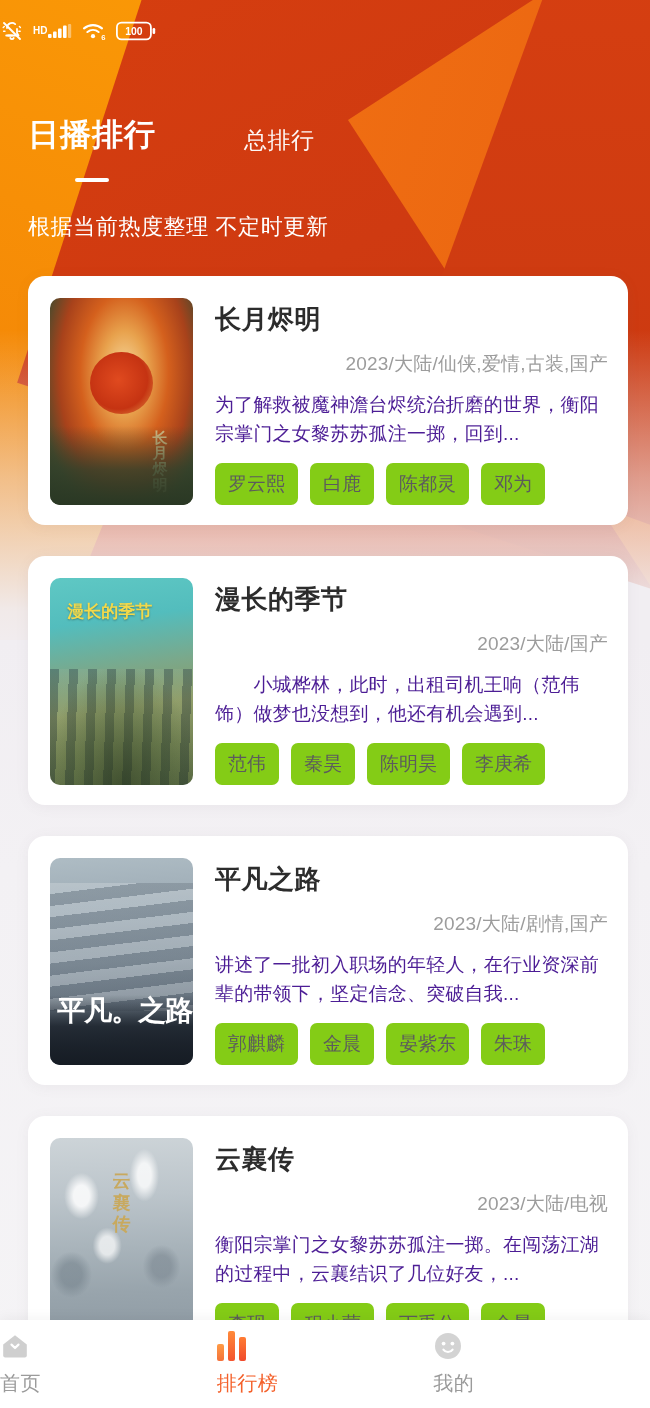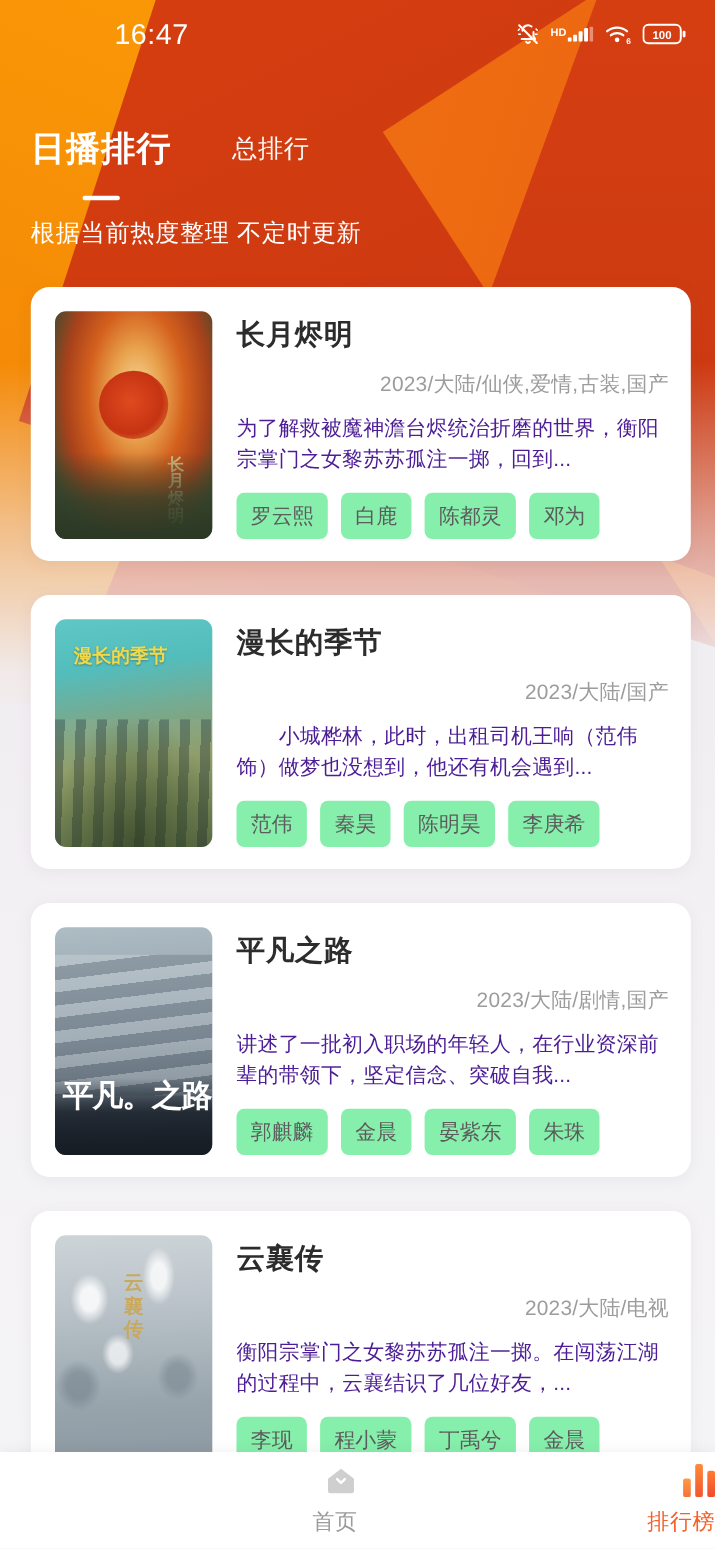--- a/index.html
+++ b/index.html
@@ -53,30 +53,30 @@
   }
   .sb-time { font-size:26px; font-weight:500; letter-spacing:.5px; padding-left:104px; }
   .sb-icons { display:flex; align-items:center; gap:9px; }
   .sb-icons svg { display:block; }
   .hd-label { font-size:10px; font-weight:700; line-height:1; }
   .sig-group { display:flex; align-items:flex-end; gap:2px; }
   .sig-wrap { display:flex; flex-direction:row; align-items:center; gap:1px; }
 
   
   .header { position:relative; z-index:3; padding:52px 0 0 28px; color:#fff; }
-  .tabs { display:flex; align-items:center; gap:11px; }
+  .tabs { display:flex; align-items:flex-end; gap:44px; }
   .tab { position:relative; cursor:pointer; }
   .tab-label { display:block; color:#fff; }
   .tab.active .tab-label { font-size:31px; font-weight:700; letter-spacing:1px; }
   .tab.inactive .tab-label { font-size:23px; font-weight:500; letter-spacing:.5px; opacity:.96;margin-left:44px; }
   .tab-underline {
     position:absolute; left:50%; transform:translateX(-50%);
     bottom:-26px; width:34px; height:4px; border-radius:2px; background:#fff;
   }
-  .subtitle { margin-top:41px; font-size:22px; font-weight:400; letter-spacing:.6px; color:#fff; }
+  .subtitle { margin-top:56px; font-size:22px; font-weight:400; letter-spacing:.6px; color:#fff; }
 
   
   .list {
     position:relative; z-index:3; margin-top:34px;
     padding:0 22px 0 28px; display:flex; flex-direction:column; gap:31px;
   }
   .card {
     background:#fff; border-radius:17px; padding:22px 20px 20px 22px;
     display:flex; gap:22px; box-shadow:0 2px 14px rgba(120,100,120,0.07);
   }
@@ -87,21 +87,21 @@
   .pbody { flex:1; min-width:0; padding-top:4px; }
   .ptitle { font-size:26px; font-weight:700; color:#2c2c2c; letter-spacing:.5px; }
   .pmeta { margin-top:14px; font-size:19px; color:#9c9c9c; letter-spacing:.2px;text-align:right; }
   .pdesc {
     margin-top:14px; font-size:19px; line-height:1.52; color:#4c1d95;
     display:-webkit-box; -webkit-line-clamp:2; -webkit-box-orient:vertical;
     overflow:hidden; letter-spacing:.2px;
   }
   .tags { margin-top:14px; display:flex; flex-wrap:wrap; gap:12px; }
   .tag {
-    background:#86efac; color:#5c5c5c; font-size:19px;
+    background:#84cc16; color:#5c5c5c; font-size:19px;
     padding:8px 13px; border-radius:7px; white-space:nowrap;
   }
 
   
   .po1 { background:radial-gradient(ellipse at 52% 36%,#f7d9a0 0%,#e8a24d 22%,#d4601d 42%,#a8421b 62%,#4d4a2c 80%,#2c3a26 100%); }
   .po1::before {
     content:""; position:absolute; left:28%; top:26%; width:44%; height:30%;
     border-radius:50%; background:radial-gradient(circle at 45% 45%,#e04a1f 0%,#c53312 60%,rgba(160,50,20,0) 100%);
   }
   .po1::after {
@@ -140,21 +140,21 @@
   }
   .po4 .ptxt { position:absolute; left:50%; top:16%; transform:translateX(-50%); width:30px; color:#c8a95e; font-size:18px; font-weight:700; line-height:1.2; text-align:center; z-index:2; }
 
   
   .tabbar {
     position:absolute; left:0; bottom:0; width:650px; height:88px; z-index:6;
     background:#fff; display:flex; align-items:center;
     box-shadow:0 -2px 12px rgba(0,0,0,0.05);
   }
   .tabitem {
-    flex:1; display:flex; flex-direction:column; align-items:flex-end;
+    flex:1; display:flex; flex-direction:column; align-items:flex-start;
     justify-content:center; gap:9px; cursor:pointer;
   }
   .tabitem .ti-label { font-size:20px; color:#9b9b9b; letter-spacing:.5px; }
   .tabitem.active .ti-label { color:#f4602a; }
   .ti-icon { height:30px; display:flex; align-items:flex-end; }
   .barchart { display:flex; align-items:flex-end; gap:4px; height:30px; }
   .barchart i { width:7px; border-radius:2px; display:block; }
   .barchart i:nth-child(1) { height:17px; background:linear-gradient(180deg,#ff9b45,#f4713a); }
   .barchart i:nth-child(2) { height:30px; background:linear-gradient(180deg,#ff8a3a,#f4542f); }
   .barchart i:nth-child(3) { height:24px; background:linear-gradient(180deg,#ff7c33,#f04a2c); }
@@ -166,21 +166,20 @@
   <div class="bg-base"></div>
   <div class="band-a"></div>
   <div class="band-b"></div>
   <div class="band-c"></div>
   <div class="band-d"></div>
   <div class="bg-soft"></div>
   <div class="bg-page"></div>
 </div>
 
 <div class="statusbar">
-  <div class="sb-time">16:47</div>
   <div class="sb-icons">
 
     <span>
       <svg width="24" height="24" viewBox="0 0 24 24" fill="none">
         <path d="M7 9a5 5 0 0 1 8.2-3.9M17 10v4l1.5 2.5H8" stroke="#fff" stroke-width="1.8" stroke-linecap="round" stroke-linejoin="round"></path>
         <path d="M6.2 16.5H12" stroke="#fff" stroke-width="1.8" stroke-linecap="round"></path>
         <path d="M10.3 19a1.9 1.9 0 0 0 3.4 0" stroke="#fff" stroke-width="1.8" stroke-linecap="round"></path>
         <path d="M4 4l16 16" stroke="#fff" stroke-width="1.9" stroke-linecap="round"></path>
         <path d="M3.2 8.5l1.1-1M3.6 12.2h1.4M20.4 8.5l-1-1M20.2 12.2h-1.4" stroke="#fff" stroke-width="1.4" stroke-linecap="round"></path>
       </svg>
@@ -320,14 +319,25 @@
     <span class="ti-icon">
       <span class="barchart">
           <i></i>
           <i></i>
           <i></i>
         </span>
     </span>
     <span class="ti-label">排行榜</span>
   </div>
 
+  <div class="tabitem">
+    <span class="ti-icon">
+      <svg width="30" height="30" viewBox="0 0 30 30">
+        <circle cx="15" cy="15" r="13" fill="#d3d3d3"></circle>
+        <circle cx="10.6" cy="12.6" r="1.9" fill="#fff"></circle>
+        <circle cx="19.4" cy="12.6" r="1.9" fill="#fff"></circle>
+        <path d="M10.4 18.6a5.6 5.6 0 0 0 9.2 0" stroke="#fff" stroke-width="2.1" stroke-linecap="round" fill="none"></path>
+      </svg>
+    </span>
+    <span class="ti-label">我的</span>
+  </div>
 
 </div>
 
 </body></html>

